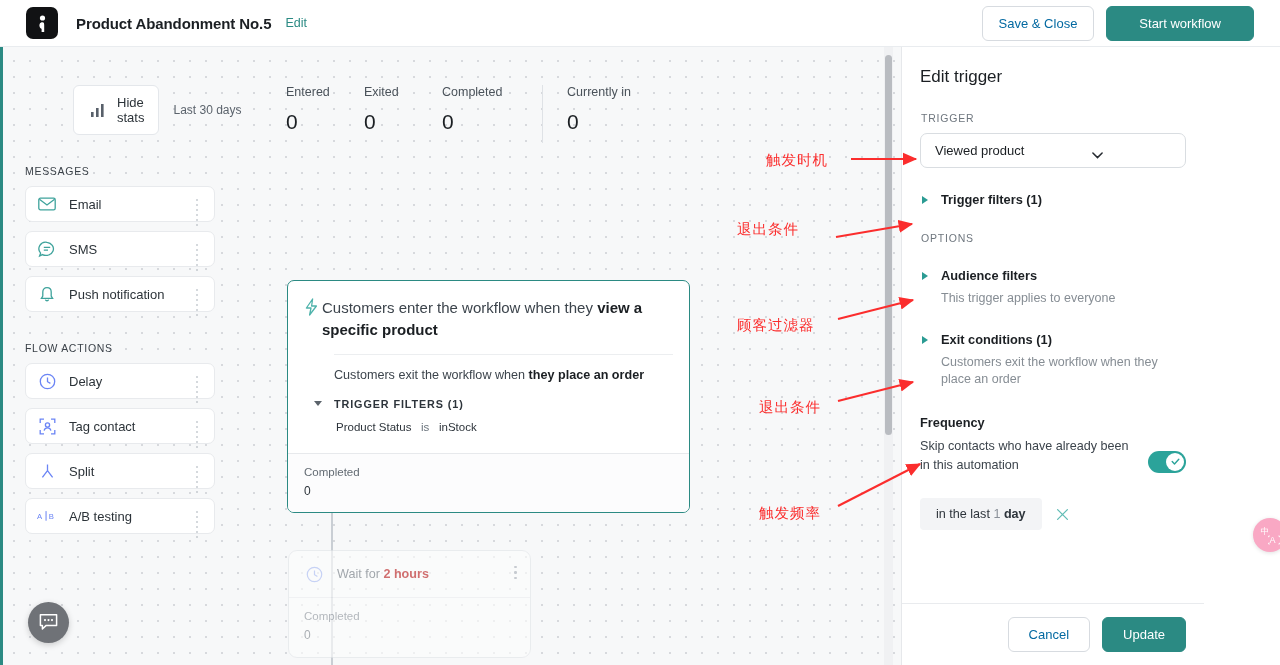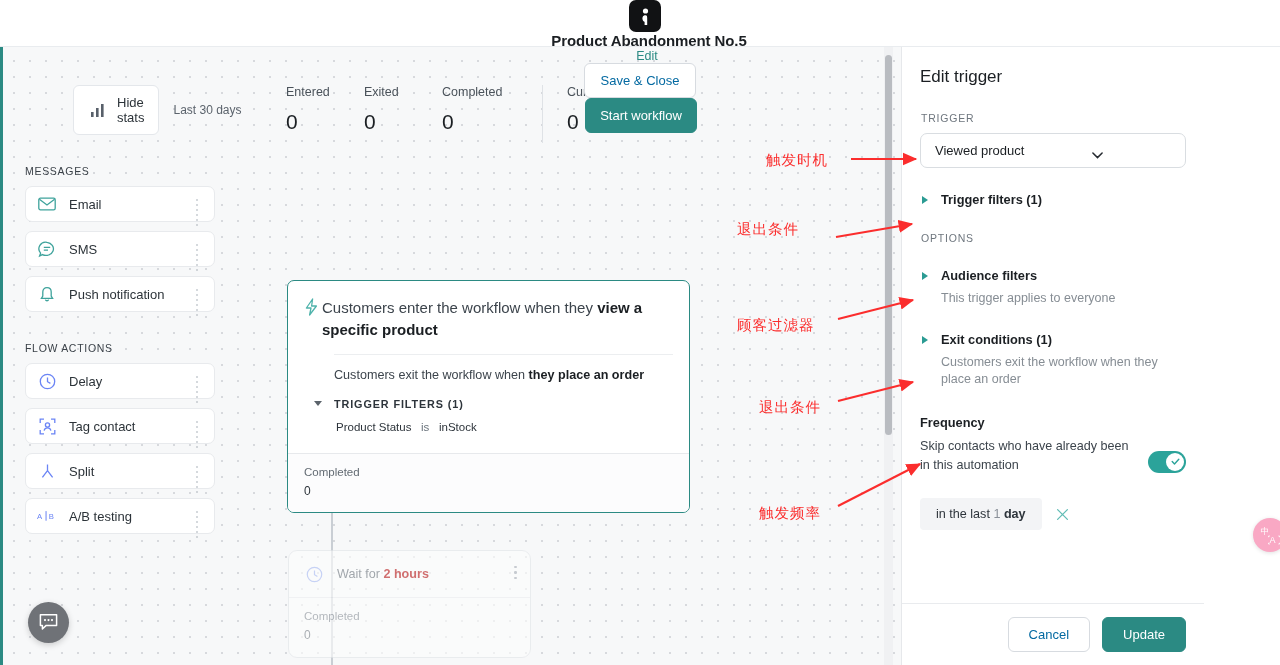--- a/index.html
+++ b/index.html
@@ -7,21 +7,21 @@
     width: 1280px; height: 665px;
     font-family: "Liberation Sans", sans-serif;
     background: #ffffff; overflow: hidden;
   }
   .app { position: relative; width: 1280px; height: 665px; }
 
   
   .topbar {
     position: absolute; top: 0; left: 0; width: 1280px; height: 47px;
     background: #ffffff; display: flex; align-items: center;
-    padding: 0 16px; border-bottom: 1px solid #e9ecef; z-index: 40; flex-direction: column;
+    padding: 0 16px; border-bottom: 1px solid #e9ecef; z-index: 40;
   }
   .logo {
     width: 32px; height: 32px; background: #111214; border-radius: 7px;
     margin-left: 10px; display: flex; align-items: center; justify-content: center;
     flex: 0 0 auto;
   }
   .logo svg { display: block; }
   .wf-title {
     margin-left: 18px; font-size: 15px; font-weight: bold; color: #1b1f23;
     letter-spacing: -.1px; white-space: nowrap;
@@ -33,21 +33,21 @@
   .btn {
     font-family: "Liberation Sans", sans-serif;
     font-size: 13px; border-radius: 6px; cursor: pointer; white-space: nowrap;
   }
   .btn-outline {
     background: #fff; border: 1px solid #d7dbe0; color: #0369a1;
     padding: 9px 16px;
   }
   .btn-primary {
     background: #2b8a83; border: 1px solid #2b8a83; color: #ffffff;
-    padding: 9px 14px;
+    padding: 9px 32px;
   }
   .topbar .btn-primary { margin-left: 12px; margin-right: 10px; }
 
   
   .canvas {
     position: absolute; top: 47px; left: 0; width: 901px; height: 618px;
     background-color: #f7f8f9;
     background-image: radial-gradient(#d7d9dd 1px, transparent 1px);
     background-size: 16px 16px; background-position: 6px 6px;
     overflow: hidden;

